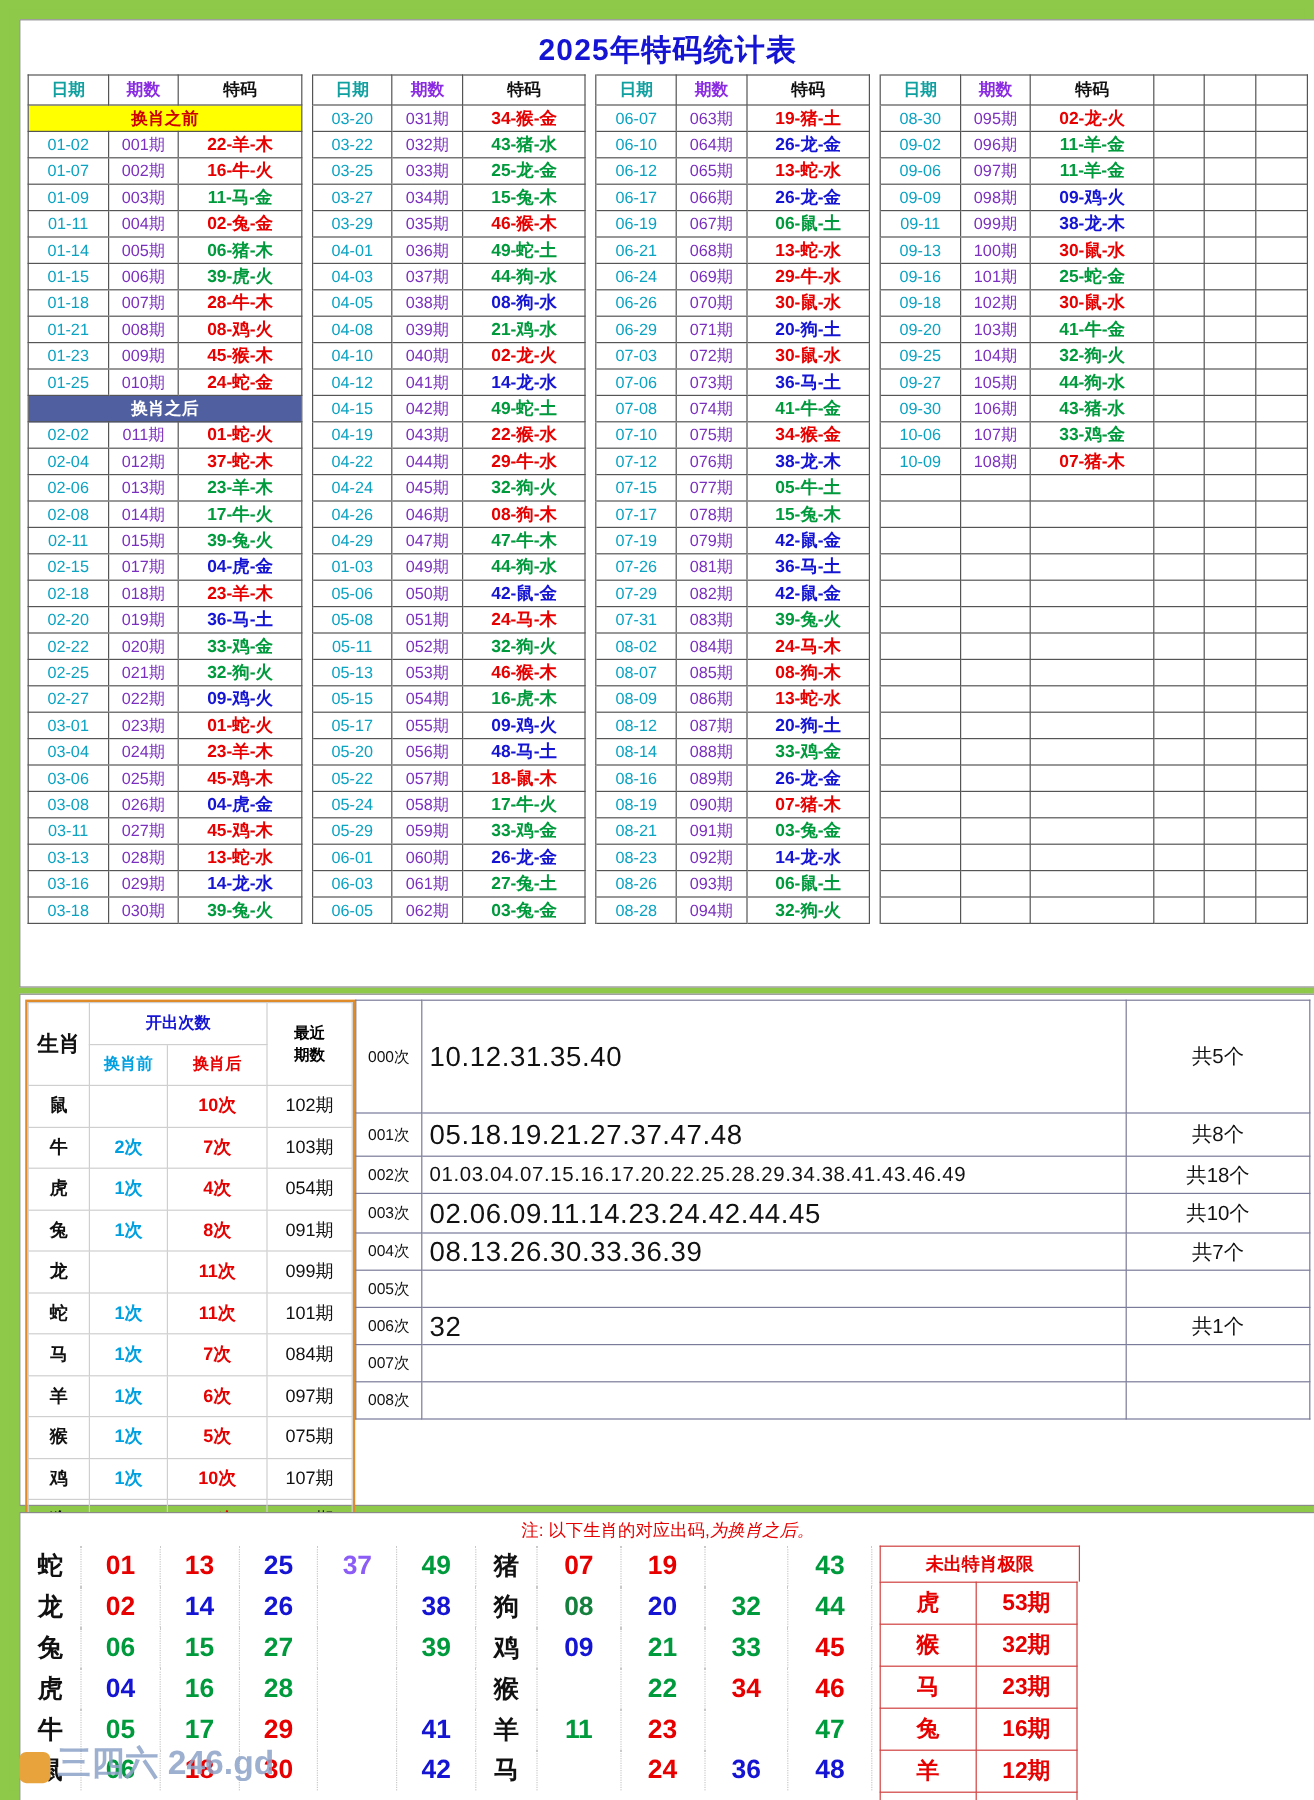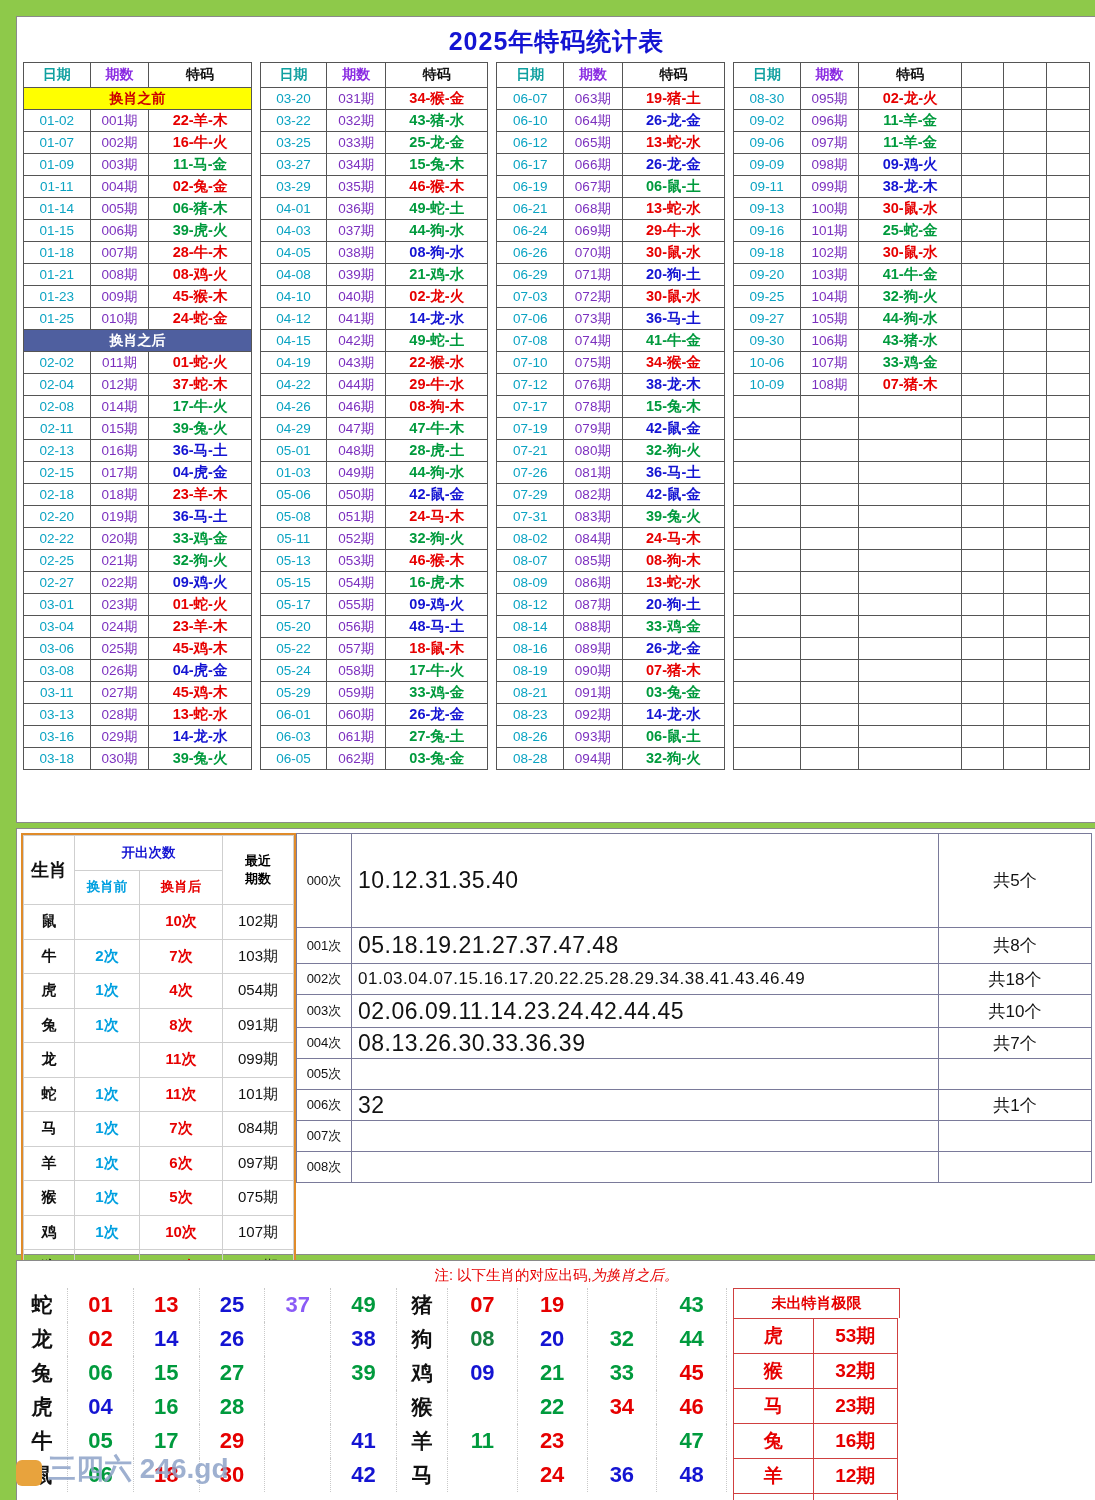--- a/index.html
+++ b/index.html
@@ -352,20 +352,40 @@
                 <td class="blk code" style="color:#1414d2">38-龙-木</td>
                 <td class="sep"></td>
                 <td class="blk date dot">10-09</td>
                 <td class="blk iss dot">108期</td>
                 <td class="blk code" style="color:#e60000">07-猪-木</td>
                 <td class="blk"></td>
                 <td class="blk"></td>
                 <td class="blk"></td>
               </tr>
               <tr class="row">
+                <td class="blk date dot">02-06</td>
+                <td class="blk iss dot">013期</td>
+                <td class="blk code" style="color:#009a3d">23-羊-木</td>
+                <td class="sep"></td>
+                <td class="blk date dot">04-24</td>
+                <td class="blk iss dot">045期</td>
+                <td class="blk code" style="color:#009a3d">32-狗-火</td>
+                <td class="sep"></td>
+                <td class="blk date dot">07-15</td>
+                <td class="blk iss dot">077期</td>
+                <td class="blk code" style="color:#009a3d">05-牛-土</td>
+                <td class="sep"></td>
+                <td class="blk"></td>
+                <td class="blk"></td>
+                <td class="blk"></td>
+                <td class="blk"></td>
+                <td class="blk"></td>
+                <td class="blk"></td>
+              </tr>
+              <tr class="row">
                 <td class="blk date dot">02-08</td>
                 <td class="blk iss dot">014期</td>
                 <td class="blk code" style="color:#009a3d">17-牛-火</td>
                 <td class="sep"></td>
                 <td class="blk date dot">04-26</td>
                 <td class="blk iss dot">046期</td>
                 <td class="blk code" style="color:#e60000">08-狗-木</td>
                 <td class="sep"></td>
                 <td class="blk date dot">07-17</td>
                 <td class="blk iss dot">078期</td>
@@ -383,40 +403,20 @@
                 <td class="blk iss dot">015期</td>
                 <td class="blk code" style="color:#009a3d">39-兔-火</td>
                 <td class="sep"></td>
                 <td class="blk date dot">04-29</td>
                 <td class="blk iss dot">047期</td>
                 <td class="blk code" style="color:#009a3d">47-牛-木</td>
                 <td class="sep"></td>
                 <td class="blk date dot">07-19</td>
                 <td class="blk iss dot">079期</td>
                 <td class="blk code" style="color:#1414d2">42-鼠-金</td>
-                <td class="sep"></td>
-                <td class="blk"></td>
-                <td class="blk"></td>
-                <td class="blk"></td>
-                <td class="blk"></td>
-                <td class="blk"></td>
-                <td class="blk"></td>
-              </tr>
-              <tr class="row">
-                <td class="blk date dot">02-13</td>
-                <td class="blk iss dot">016期</td>
-                <td class="blk code" style="color:#1414d2">36-马-土</td>
-                <td class="sep"></td>
-                <td class="blk date dot">05-01</td>
-                <td class="blk iss dot">048期</td>
-                <td class="blk code" style="color:#009a3d">28-虎-土</td>
-                <td class="sep"></td>
-                <td class="blk date dot">07-21</td>
-                <td class="blk iss dot">080期</td>
-                <td class="blk code" style="color:#009a3d">32-狗-火</td>
                 <td class="sep"></td>
                 <td class="blk"></td>
                 <td class="blk"></td>
                 <td class="blk"></td>
                 <td class="blk"></td>
                 <td class="blk"></td>
                 <td class="blk"></td>
               </tr>
               <tr class="row">
                 <td class="blk date dot">02-15</td>

